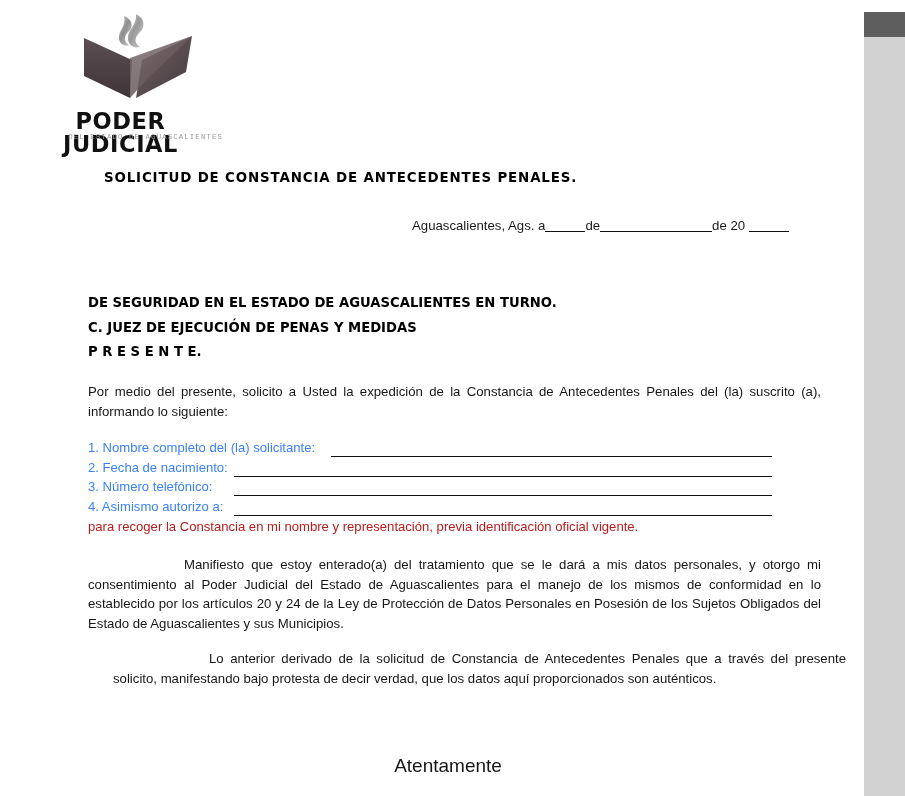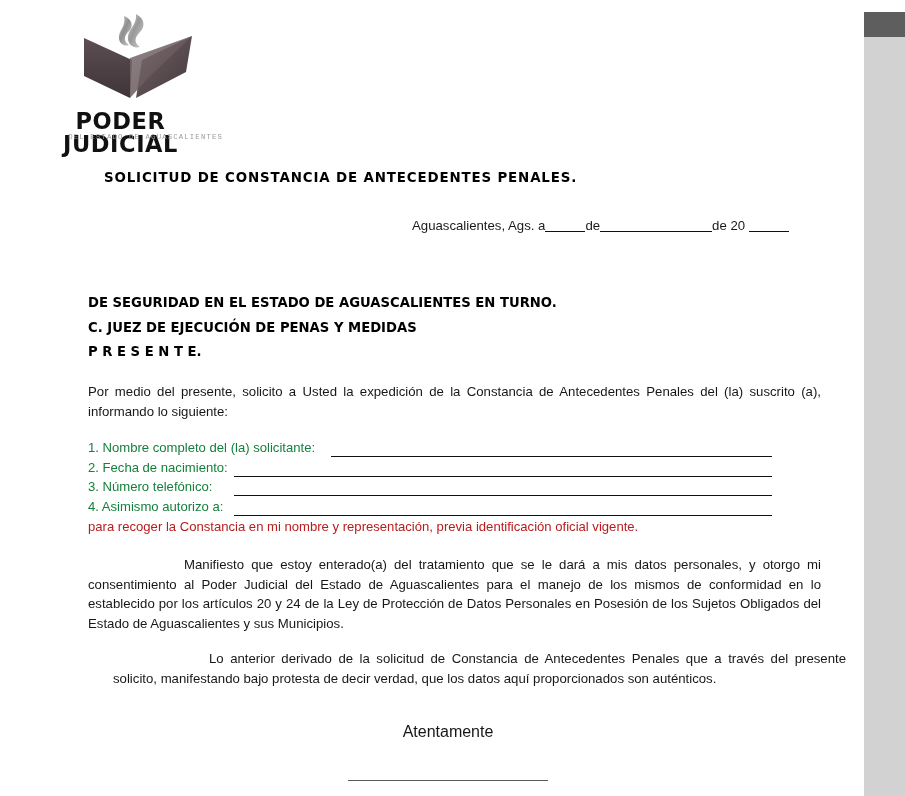--- a/index.html
+++ b/index.html
@@ -132,21 +132,21 @@
   #fields {
     position: absolute;
     left: 88px; top: 428px;
     width: 640px;
   }
   .field-row {
     position: relative;
     height: 19.6px;
     font-family: "Liberation Sans", sans-serif;
     font-size: 13.1px;
-    color: #15803d;
+    color: #3b82f6;
     white-space: nowrap;
   }
   .field-row .field-label { display: inline-block; }
   .field-row .field-rule {
     position: absolute;
     bottom: 2.5px;
     right: -44px;
     border-bottom: 1.4px solid #111111;
     height: 1px;
   }
@@ -160,23 +160,24 @@
 
   
   #signature-block {
     position: absolute;
     left: 343px; top: 712px;
     width: 210px;
     text-align: center;
   }
   #signature-salutation {
     font-family: "Liberation Sans", sans-serif;
-    font-size: 16px;
+    font-size: 19px;
     color: #171717;
     line-height: 1;
+    margin-top: 32px;
   }
   #signature-rule {
     margin-top: 39px;
     border-bottom: 1.5px solid #5a5a5a;
     height: 1px;
     width: 200px;
     margin-left: 5px;
   }
   #signature-caption {
     margin-top: 17px;

